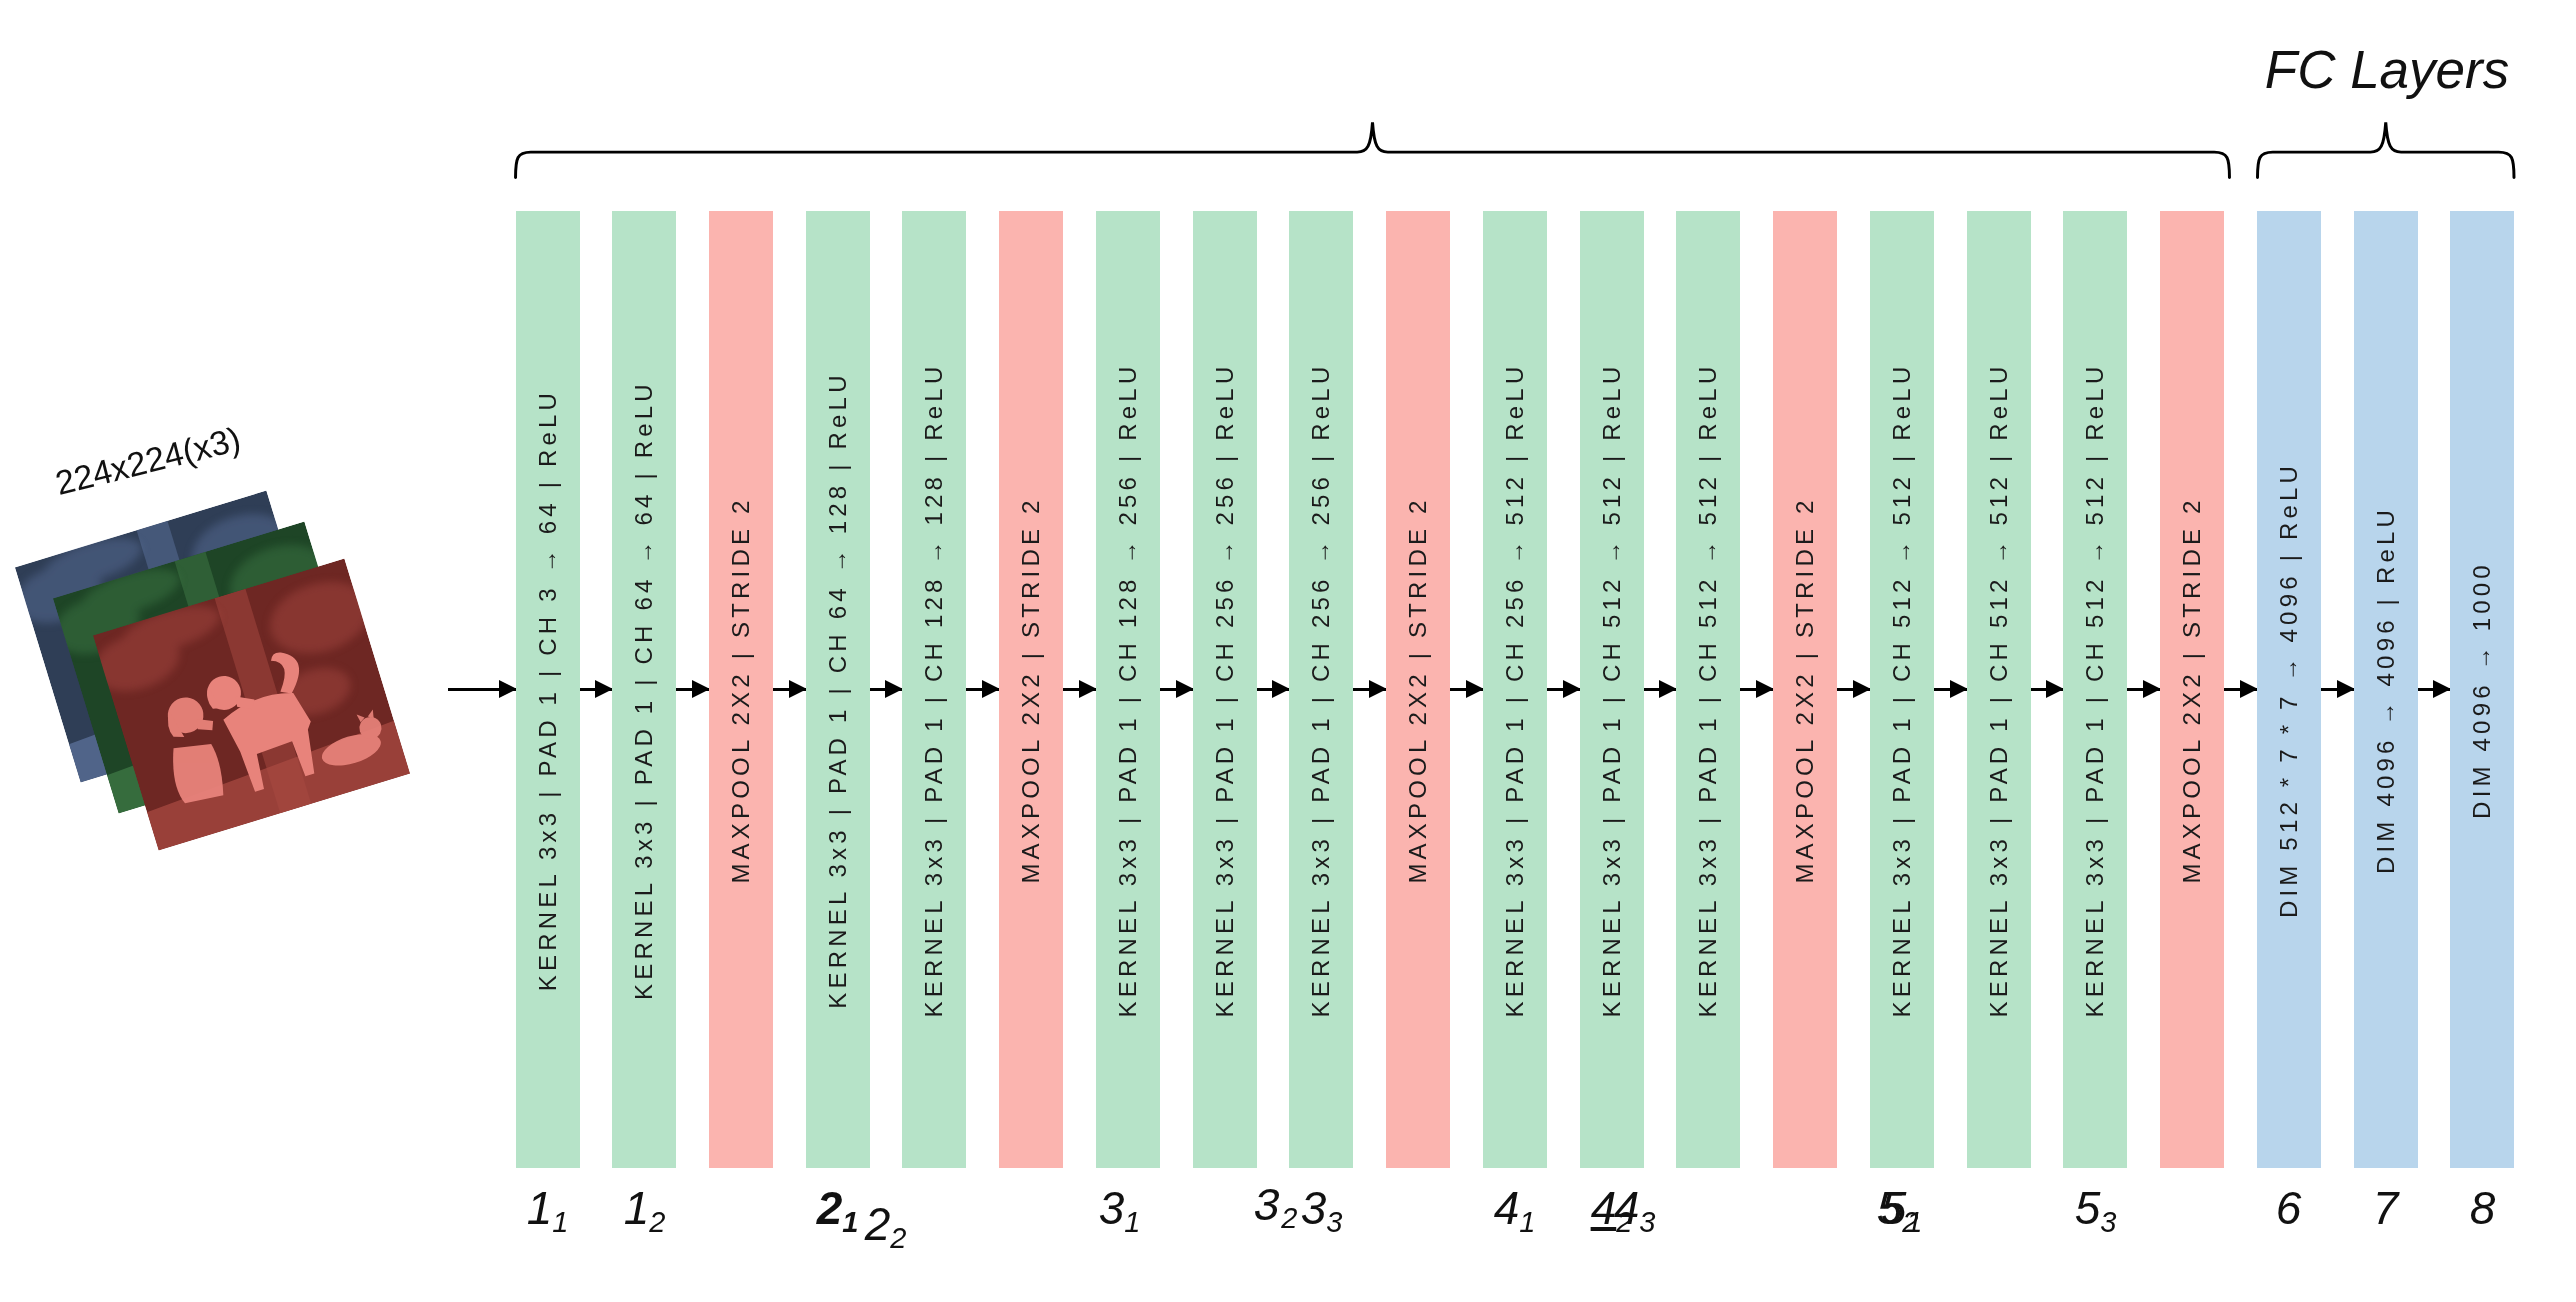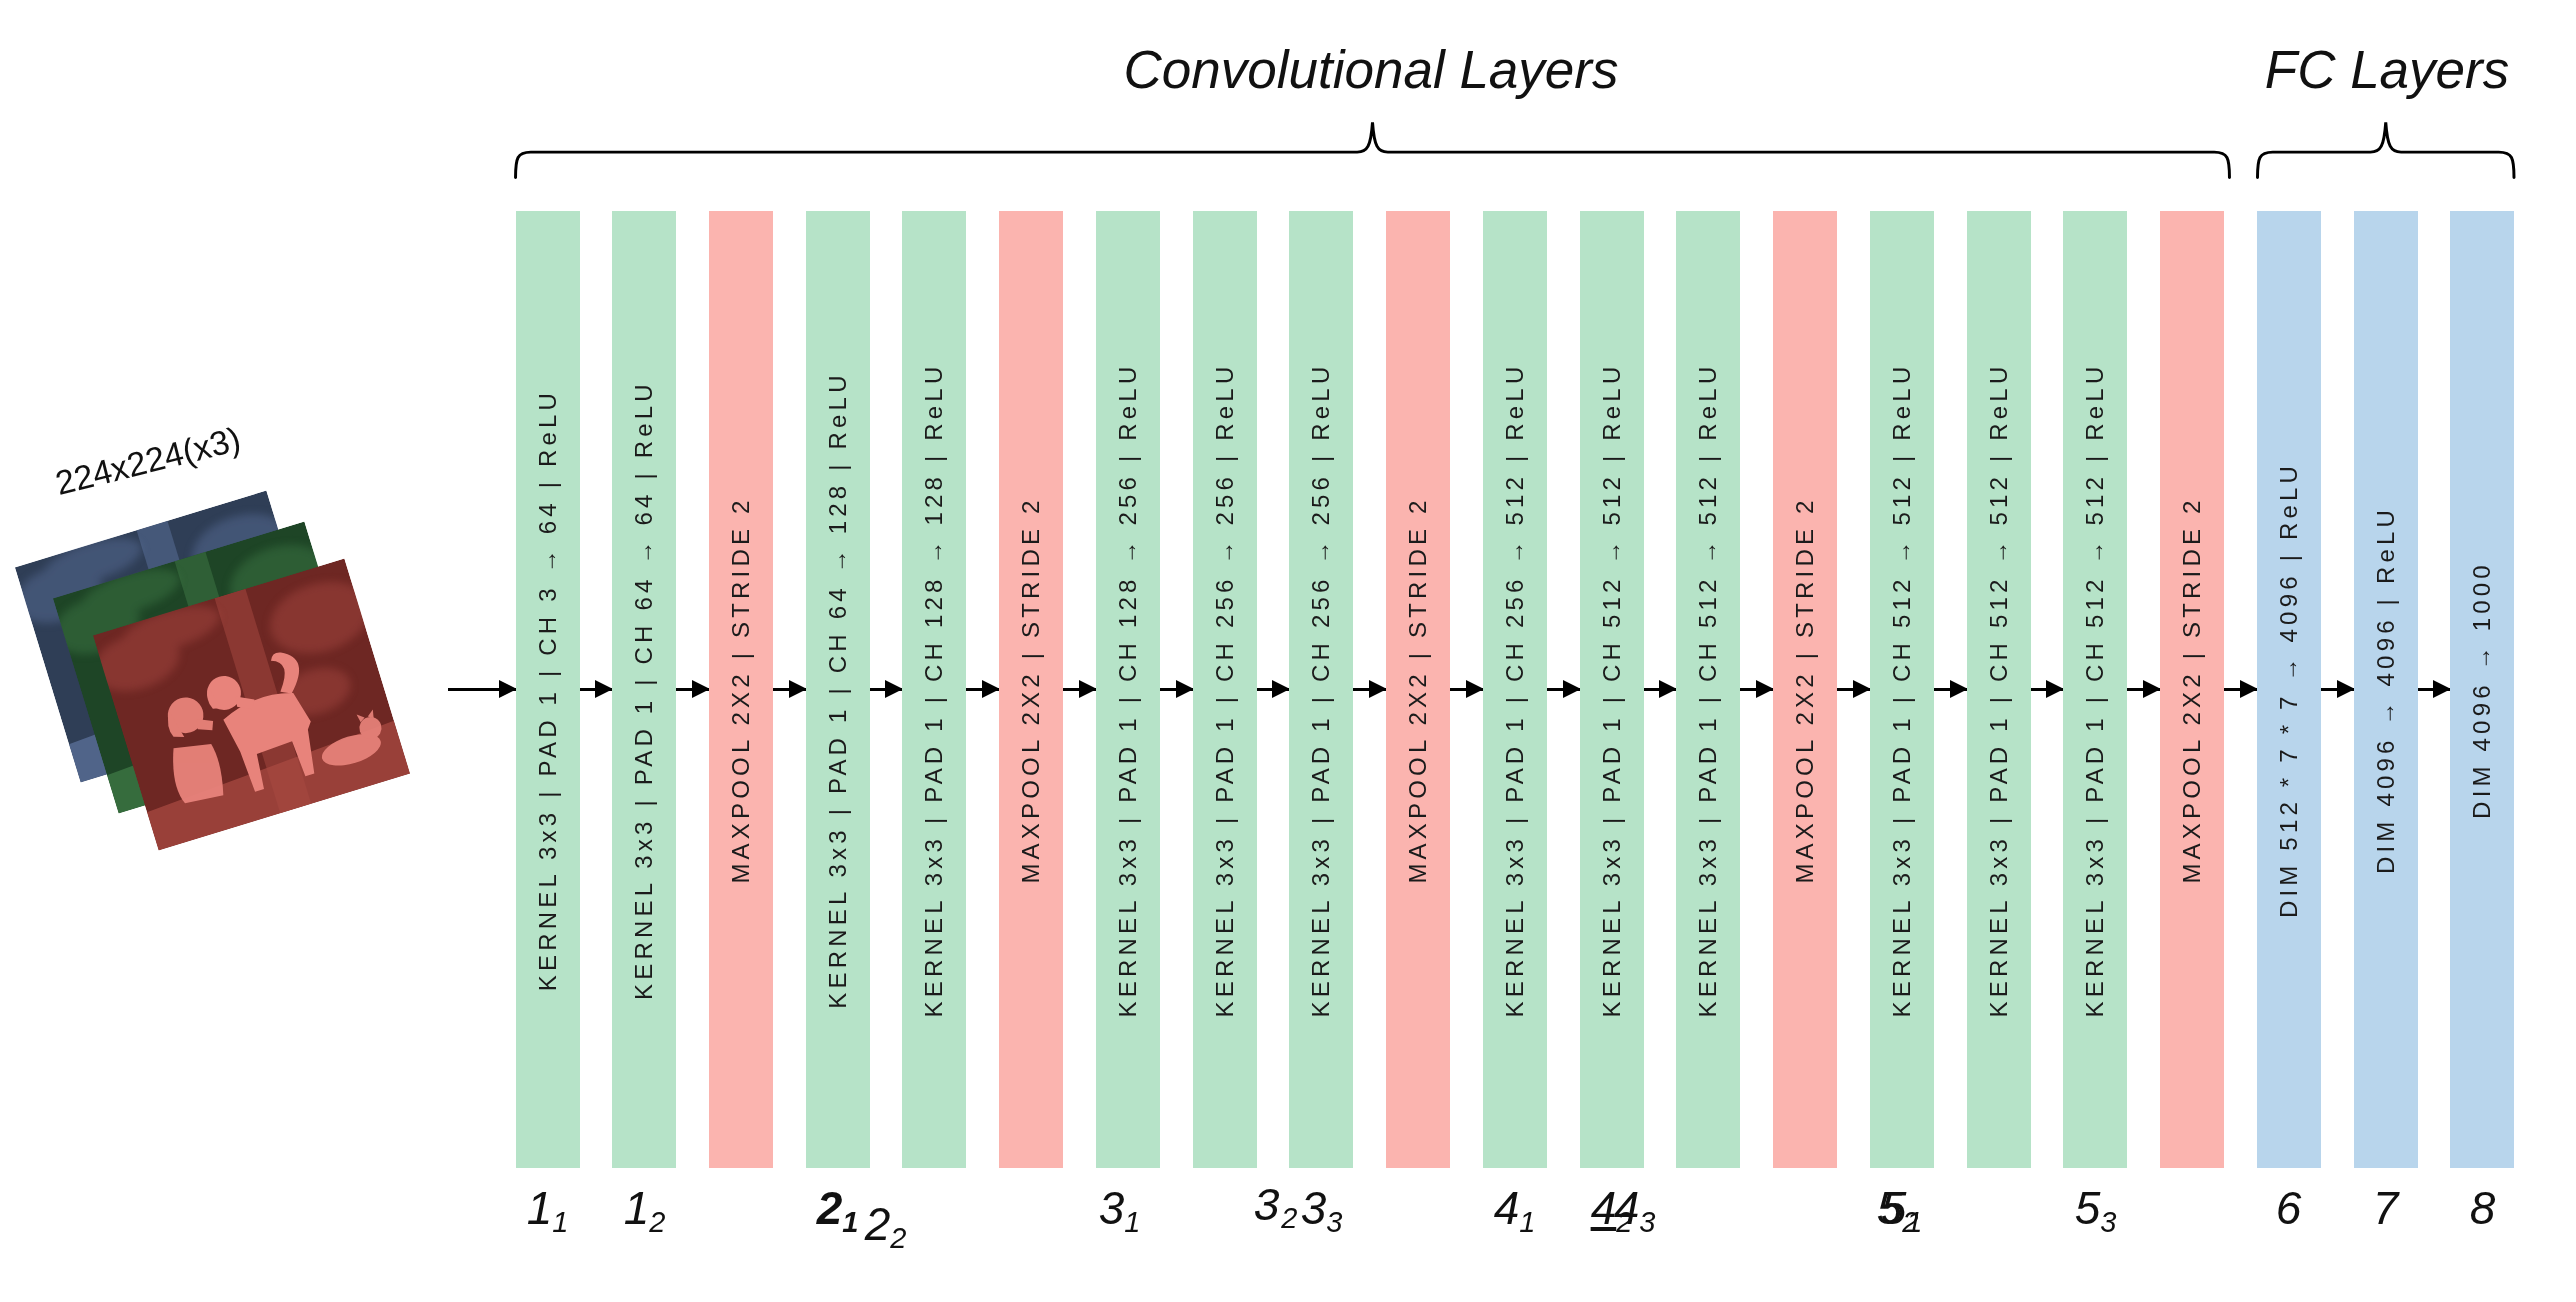--- a/index.html
+++ b/index.html
@@ -49,21 +49,20 @@
   #input-label{
     position:absolute;left:61px;top:464px;font-size:34px;color:#111;
     transform:rotate(-14deg);transform-origin:left bottom;white-space:nowrap;
   }
 </style>
 </head>
 <body>
 
 <div id="canvas" style="--conv: #b6e3c8; --pool: #fbb4af; --fc: #b8d5ec;">
 
-  <div id="conv-title" class="section-title">Convolutional Layers</div>
   <div id="fc-title" class="section-title">FC Layers</div>
 
   <svg id="braces" width="2576" height="221" viewBox="0 0 3033 260">
     <path d="M 607 209 C 607 186 609 179 625 179 L 1598 179 C 1610 179 1614 172 1616 144 C 1618 172 1622 179 1634 179 L 2607 179 C 2623 179 2625 186 2625 209"></path>
     <path d="M 2658 209 C 2658 186 2660 179 2676 179 L 2791 179 C 2803 179 2807 172 2809 144 C 2811 172 2815 179 2827 179 L 2942 179 C 2958 179 2960 186 2960 209"></path>
   </svg>
 
   <svg width="0" height="0" style="position:absolute">
     <defs>
       <filter id="soft">

